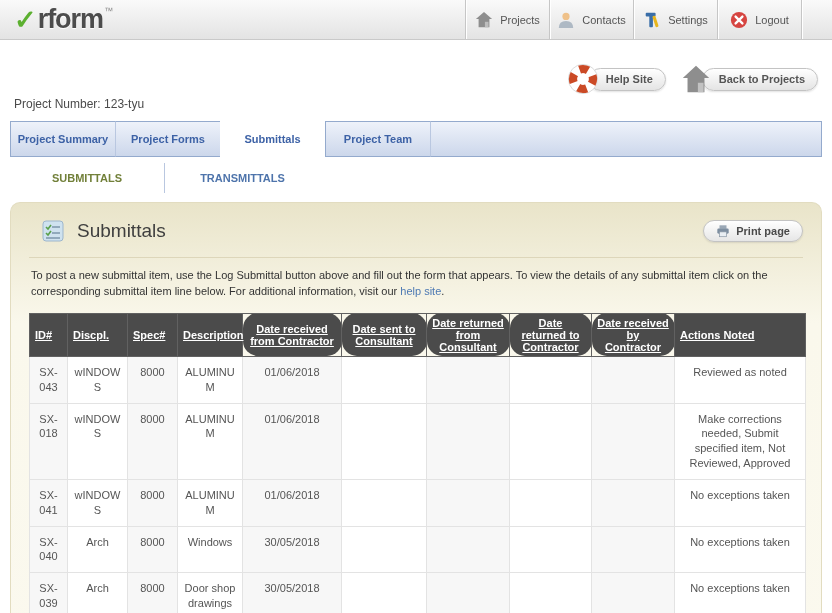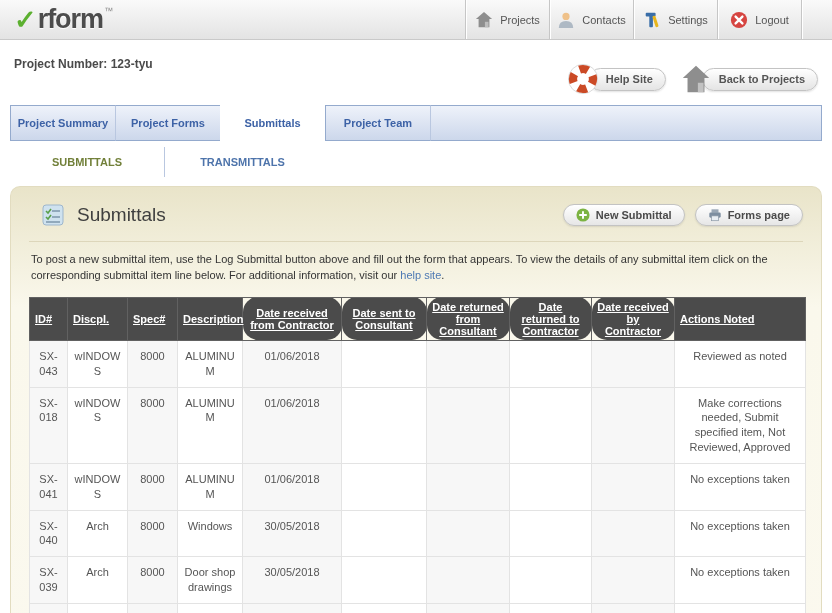--- a/index.html
+++ b/index.html
@@ -17,21 +17,21 @@
   .nav { display:flex; align-items:stretch; }
   .nav-btn { width:84px; display:flex; align-items:center; justify-content:center;
              gap:7px; border-left:1px solid #c6c6c6; cursor:pointer;
              box-shadow:inset 1px 0 0 #fff; }
   .nav-end { width:31px; border-left:1px solid #c6c6c6; box-shadow:inset 1px 0 0 #fff; }
   .nav-btn span.lbl { font-size:11px; color:#555; }
   .icon16 { width:18px; height:18px; flex:0 0 auto; }
 
   
   .project-wrap { padding:17px 12px 0 14px; display:flex; justify-content:space-between; }
-  .proj-number { font-size:12px; font-weight:bold; color:#4a4a4a; }
+  .proj-number { font-size:12px; font-weight:normal; color:#4a4a4a;margin-top:40px; }
   .proj-name   { font-size:21px; color:#3f3f3f; margin-top:3px; }
   .proj-buttons { display:flex; gap:14px; align-items:flex-start; padding-top:6px; padding-right:2px;}
   .pillgroup { display:flex; align-items:center; cursor:pointer; }
   .pillgroup .bigicon { width:32px; height:32px; z-index:2; }
   .pill { background:linear-gradient(#ffffff,#e4e4e4); border:1px solid #c3c3c3;
           border-radius:12px; height:23px; display:flex; align-items:center;
           padding:0 12px 0 16px; margin-left:-10px; font-size:11px; font-weight:bold;
           color:#555; white-space:nowrap; box-shadow:0 1px 2px rgba(0,0,0,.12); }
 
   
@@ -175,32 +175,25 @@
       <path d="M5,8 l2,2 l3,-4" stroke="#5aa04a" stroke-width="1.6" fill="none"></path>
       <line x1="11" y1="8" x2="19" y2="8" stroke="#7d96ab" stroke-width="1.5"></line>
       <path d="M5,14 l2,2 l3,-4" stroke="#5aa04a" stroke-width="1.6" fill="none"></path>
       <line x1="11" y1="14" x2="19" y2="14" stroke="#7d96ab" stroke-width="1.5"></line>
       <line x1="5" y1="19" x2="19" y2="19" stroke="#7d96ab" stroke-width="1.5"></line>
     </svg>
     <div class="panel-title">Submittals</div>
     <div class="panel-btns">
       <div class="sbtn">
         <svg viewBox="0 0 16 16">
-          <circle cx="8" cy="8" r="7.5" fill="#7cb342"></circle>
-          <path d="M8,4.5 V11.5 M4.5,8 H11.5" stroke="#fff" stroke-width="2.2" stroke-linecap="round"></path>
-        </svg>
-        <span>New Submittal</span>
-      </div>
-      <div class="sbtn">
-        <svg viewBox="0 0 16 16">
           <rect x="4" y="1.5" width="8" height="4" fill="#9aa7b5"></rect>
           <rect x="1.5" y="5" width="13" height="6" rx="1.5" fill="#7d8ea0"></rect>
           <rect x="4" y="9" width="8" height="5.5" fill="#e9eef3" stroke="#8a97a5" stroke-width="0.8"></rect>
         </svg>
-        <span>Forms page</span>
+        <span>Print page</span>
       </div>
     </div>
   </div>
 
   <div class="intro">
     <span>To post a new submittal item, use the Log Submittal button above and fill out the form that appears. To view the details of any submittal item click on the corresponding submittal item line below. For additional information, visit our </span><a>help site</a><span>.</span>
   </div>
 
   <table>
     <colgroup>

